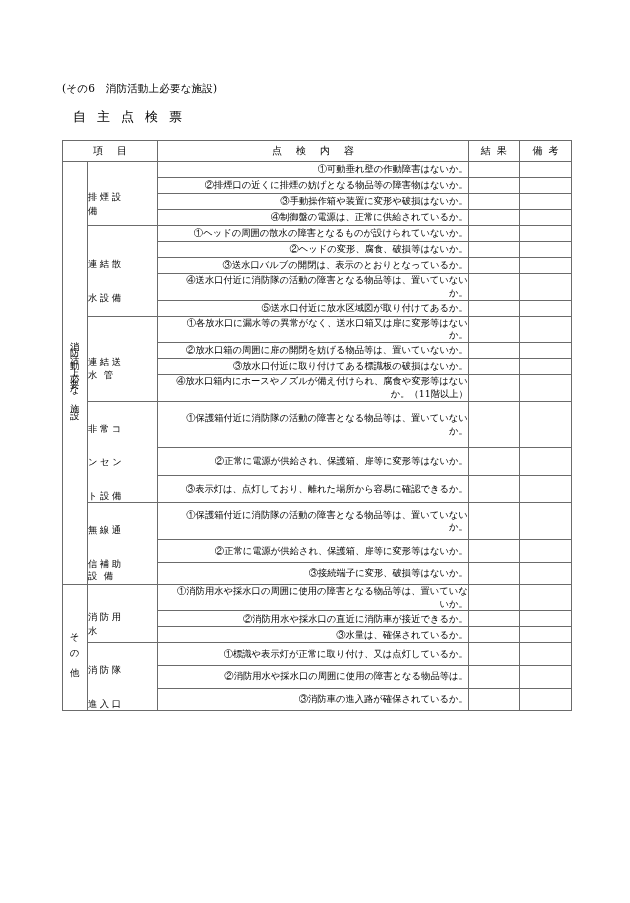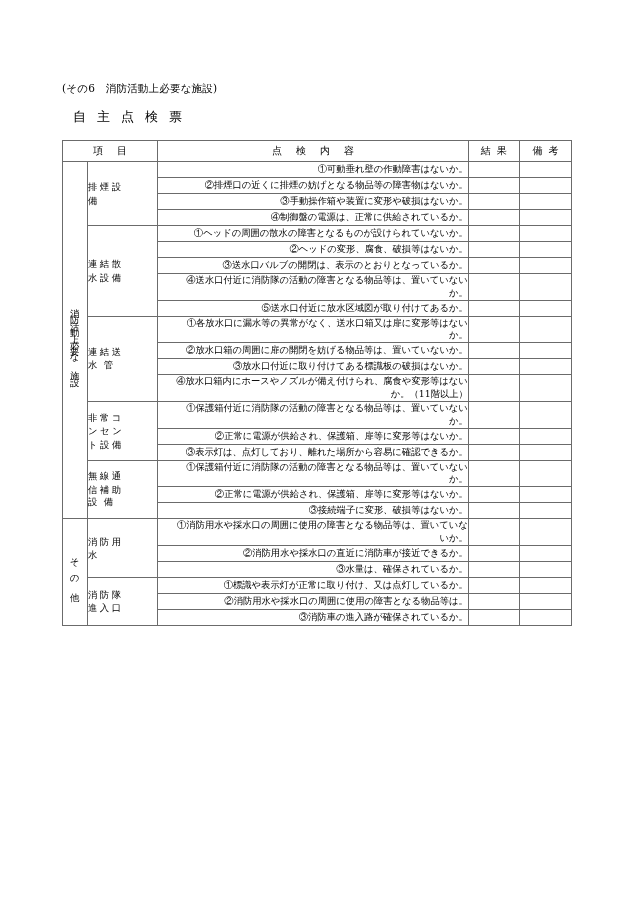--- a/index.html
+++ b/index.html
@@ -94,21 +94,21 @@
     text-align: left;
     vertical-align: middle;
     padding: 2px 4px 2px 6px;
     font-size: 9.3px;
     line-height: 1.45;
   }
   .item-cell .ln {
     display: block;
     white-space: pre;
   }
-  .item-cell .sp2 { letter-spacing: 2.6px; }
+  .item-cell .sp2 { letter-spacing: 2.6px; margin-top: 20px; }
   .item-cell .sp6 { letter-spacing: 6.5px; font-family: Liberation Serif, serif; }
   .item-cell .sp10 { letter-spacing: 10px; }
 
   .content-cell {
     text-align: right;
     padding: 2px 3px 2px 4px;
     line-height: 1.38;
     font-size: 9.3px;
   }
   .content-cell .num {

